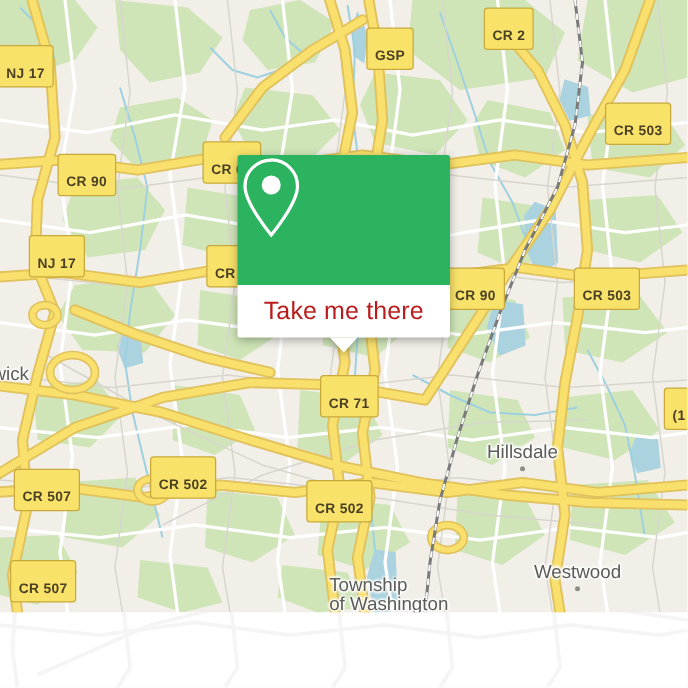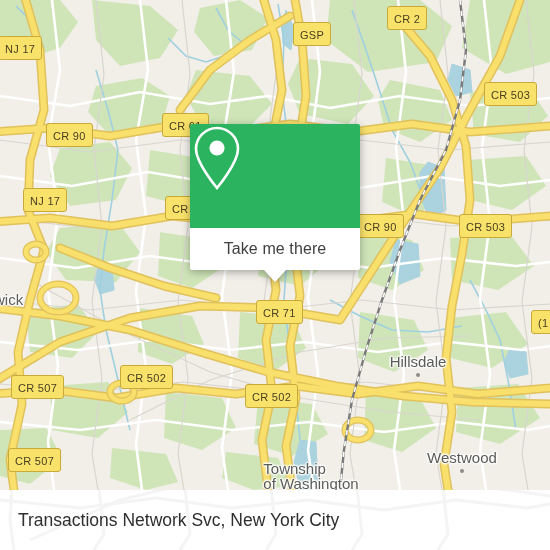--- a/index.html
+++ b/index.html
@@ -9,22 +9,22 @@
   #root{ position:relative; width:550px; height:550px; overflow:hidden; }
 
   
   #map{ position:absolute; left:0; top:0; width:550px; height:490px;
         background:#f2efe9; overflow:hidden; }
   #map svg{ position:absolute; left:0; top:0; }
 
   
   .shield{
     position:absolute; background:#f9e26a; border:1.4px solid #c8a93a;
-    border-radius:3px; color:#4a4024; font-weight:normal; font-size:11px;
-    letter-spacing:.3px; line-height:1; padding:7px 6px 4px 6px;
+    border-radius:3px; color:#4a4024; font-weight:bold; font-size:11px;
+    letter-spacing:.3px; line-height:1; padding:17px 6px 4px 6px;
     white-space:nowrap; font-family:"Liberation Sans",sans-serif;
   }
   
   .place{
     position:absolute; color:#5b5b58; font-size:15px; white-space:nowrap;
     text-shadow:0 0 3px #fff,0 0 3px #fff,0 0 2px #fff,1px 0 2px #fff,-1px 0 2px #fff,0 1px 2px #fff,0 -1px 2px #fff;
     font-family:"Liberation Sans",sans-serif;
   }
   .place.two-line{ line-height:15px; text-align:left; }
   .place-dot{ position:absolute; width:4px; height:4px; border-radius:50%;
@@ -38,21 +38,21 @@
   }
 
   
   #popup{ position:absolute; left:190px; top:124px; width:170px;
           filter:drop-shadow(0 2px 4px rgba(0,0,0,.32)); }
   #popup-head{ height:104px; background:#2bb35f; border-radius:2px 2px 0 0;
           display:flex; align-items:center; justify-content:center; }
   #popup-foot{ height:42px; background:#fff; border-radius:0 0 2px 2px;
           display:flex; align-items:center; justify-content:center;
           position:relative; }
-  #popup-foot-label{ font-size:16px; color:#404040; letter-spacing:.1px;
+  #popup-foot-label{ font-size:20px; color:#b91c1c; letter-spacing:.1px;
           font-family:"Liberation Sans",sans-serif; }
   #popup-tail{ position:absolute; left:50%; top:100%; margin-left:-11px;
           width:0; height:0; border-left:11px solid transparent;
           border-right:11px solid transparent; border-top:12px solid #fff; }
 
   
   #footer{ position:absolute; left:0; bottom:0; width:550px; height:60px;
            background:#fff; overflow:hidden; }
   #footer-watermark{ position:absolute; left:0; top:-490px; width:550px;
            height:550px; opacity:.10; pointer-events:none; }
@@ -267,16 +267,15 @@
         <path d="M96 460 L104 534 L94 550"></path>
         <path d="M182 460 L190 534 L180 550"></path>
         <path d="M268 460 L276 534 L266 550"></path>
         <path d="M354 460 L362 534 L352 550"></path>
         <path d="M440 460 L448 534 L438 550"></path>
         <path d="M30 540 L120 500 L210 478 L300 470 L390 474 L480 486 L550 496"></path>
         <path d="M14 460 L10 520 L14 550"></path>
       </g>
     </svg>
 
-    <div id="footer-title">Transactions Network Svc, New York City</div>
 
   </div>
 </div>
 
 </body></html>

